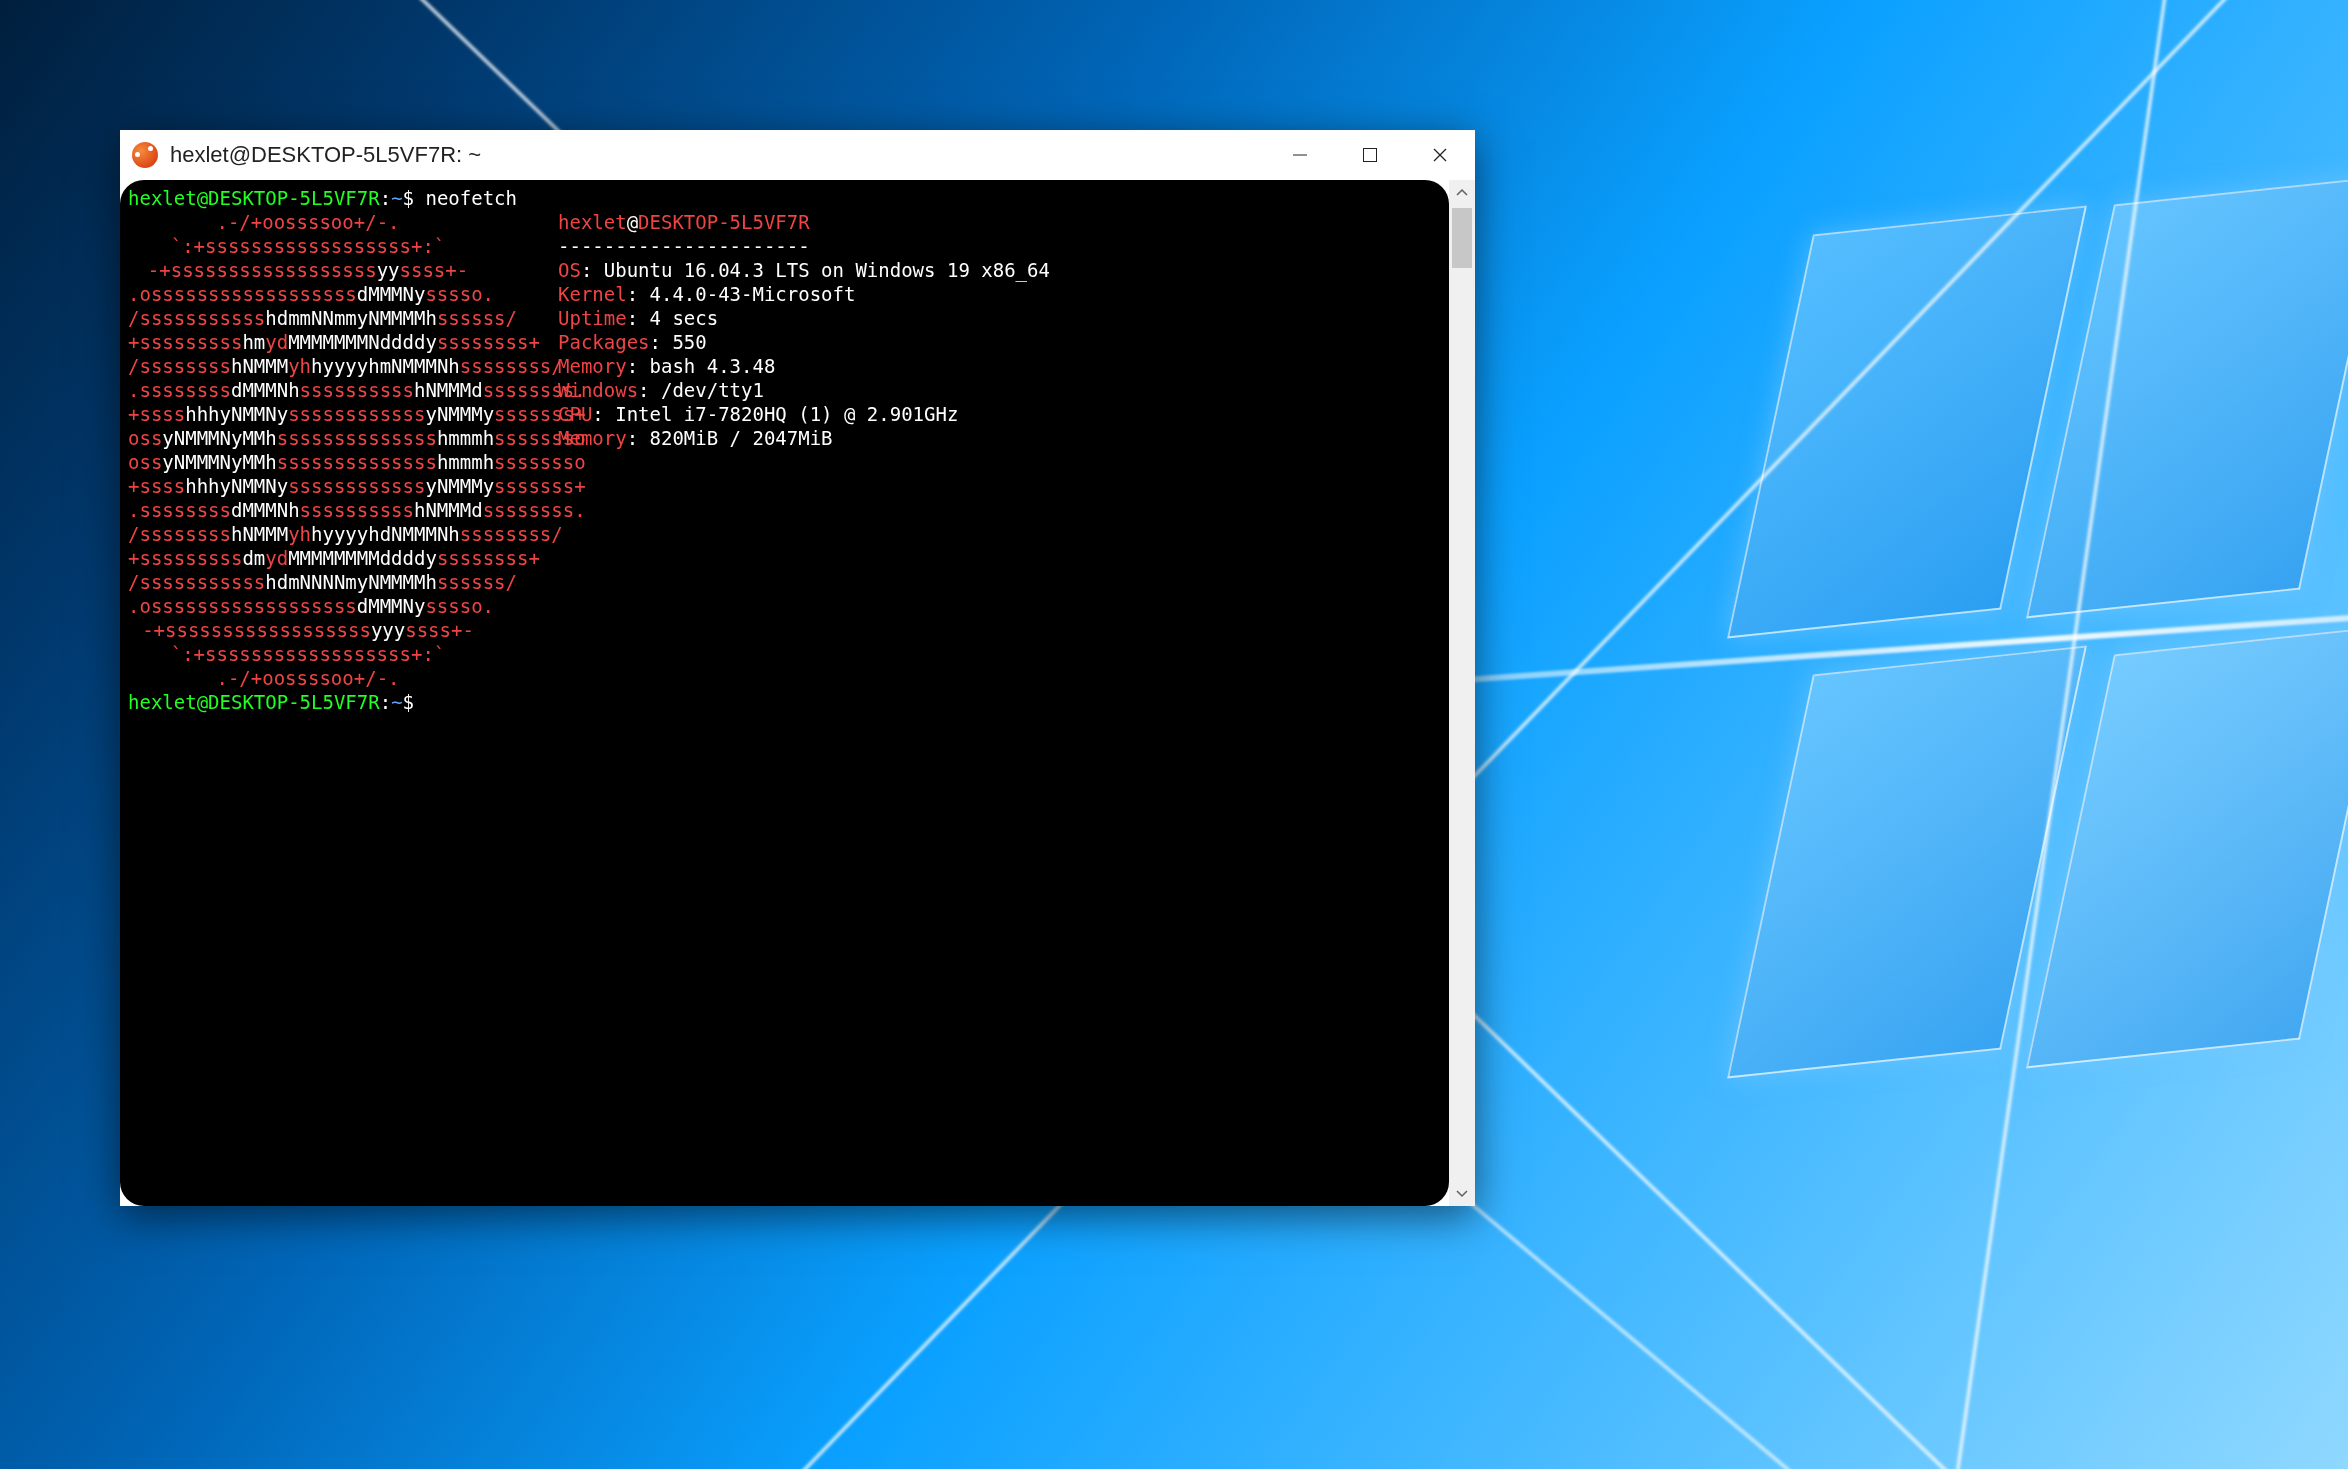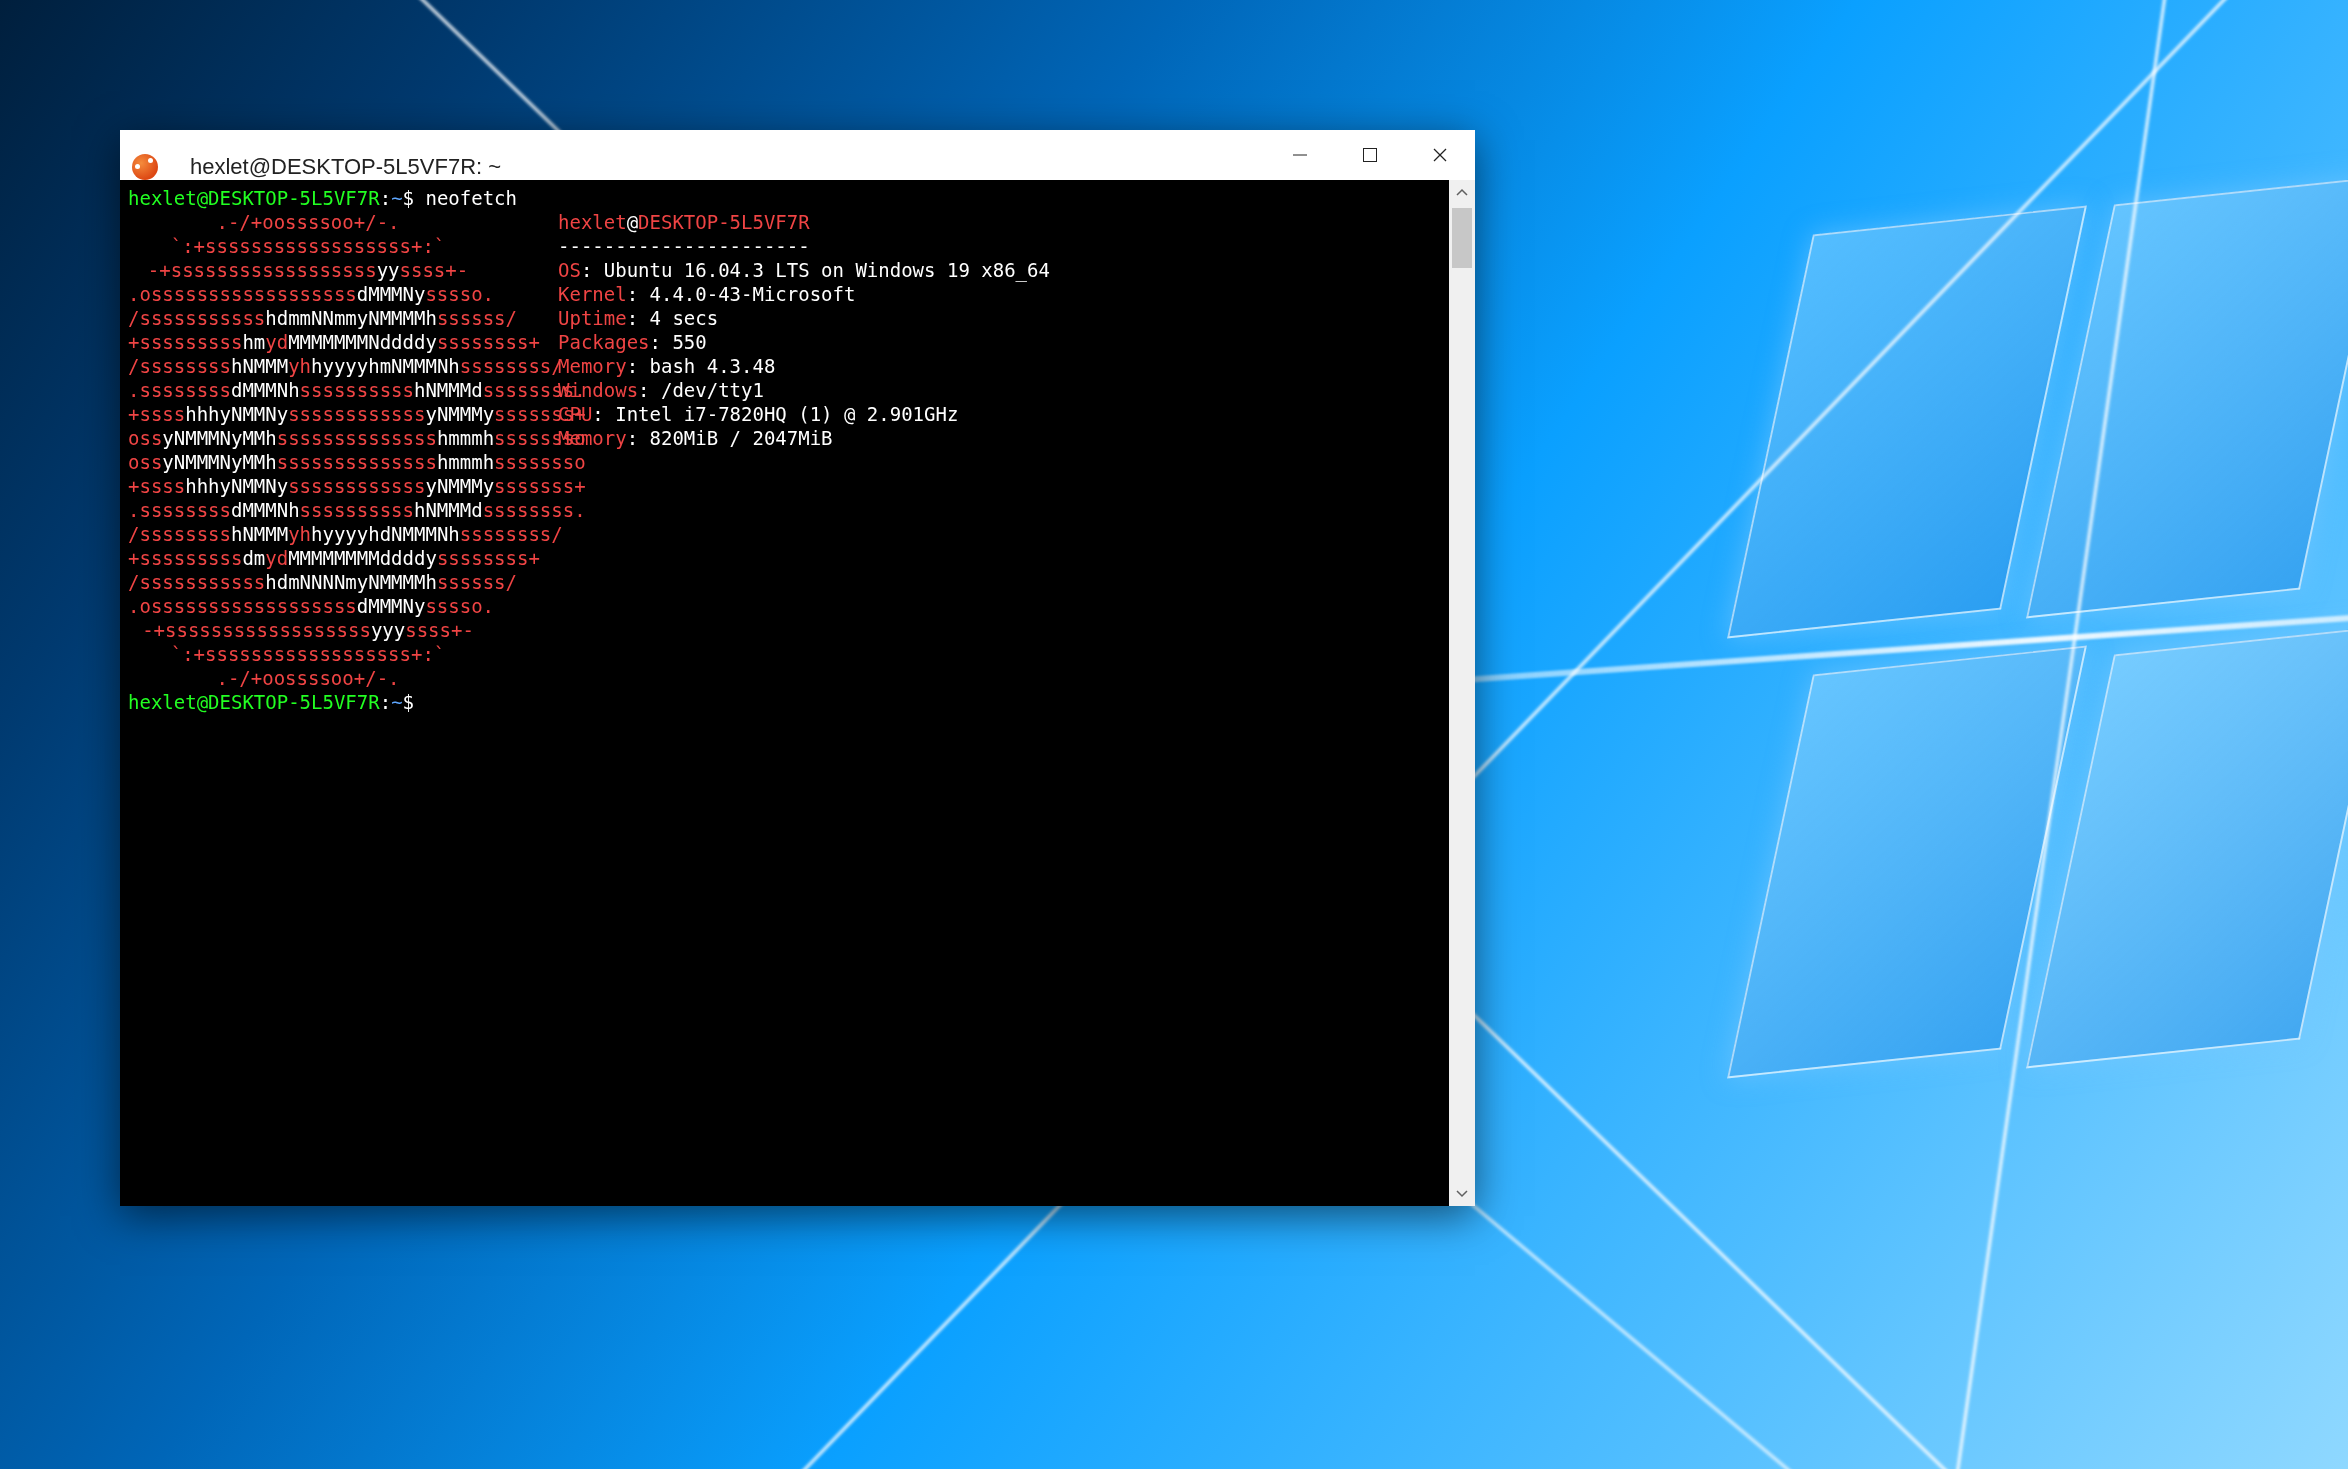--- a/index.html
+++ b/index.html
@@ -33,24 +33,23 @@
     box-shadow:0 0 25px rgba(120,200,255,.6);
   }
   
   .window{
     position:absolute;
     left:120px;top:130px;width:1355px;
     background:#fff;
     box-shadow:0 10px 40px rgba(0,0,0,.55);
   }
   .titlebar{
-    display:flex;align-items:flex-end;height:50px;
+    display:flex;align-items:center;height:50px;
     background:#ffffff;
     position:relative;
-    gap:20px;
   }
   .titlebar .icon{
     width:26px;height:26px;border-radius:50%;
     background:radial-gradient(circle at 35% 35%,#f58b3c,#dd4814 70%);
     margin:0 12px 0 12px;
     display:flex;align-items:center;justify-content:center;
     position:relative;flex:none;
   }
   .titlebar .icon::before,
   .titlebar .icon::after{
@@ -71,20 +70,21 @@
   .term-wrap{display:flex;}
   .term{
     background:#000;
     font-family:"Consolas","DejaVu Sans Mono","Courier New",monospace;
     font-size:19px;line-height:24px;
     white-space:pre;
     padding:6px 8px 170px 8px;
     flex:1;min-height:850px;
     color:#ccc;
     overflow:hidden;
+    border-radius:24px;
   }
   .scroll{
     width:26px;background:#f0f0f0;position:relative;flex:none;
   }
   .scroll .arrow{
     position:absolute;left:0;width:100%;height:26px;
     display:flex;align-items:center;justify-content:center;color:#606060;
   }
   .scroll .arrow.up{top:0;}
   .scroll .arrow.down{bottom:0;}

